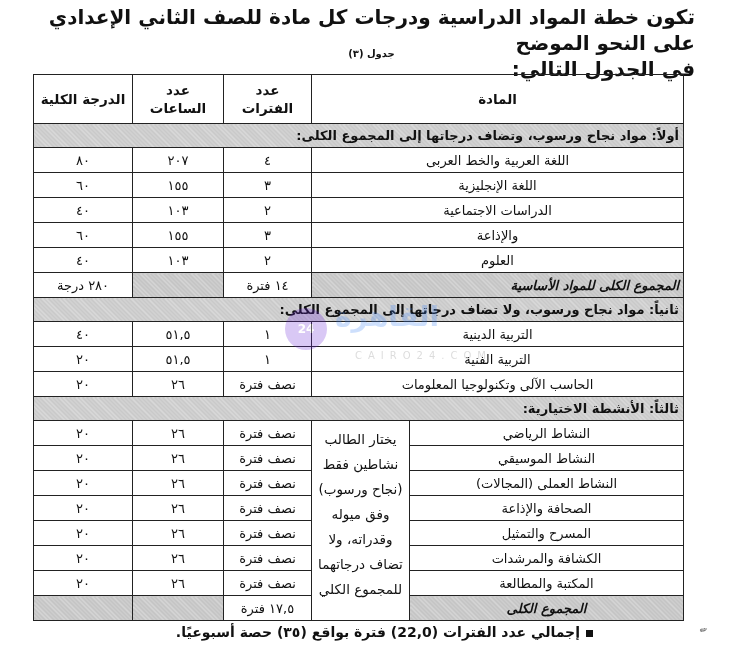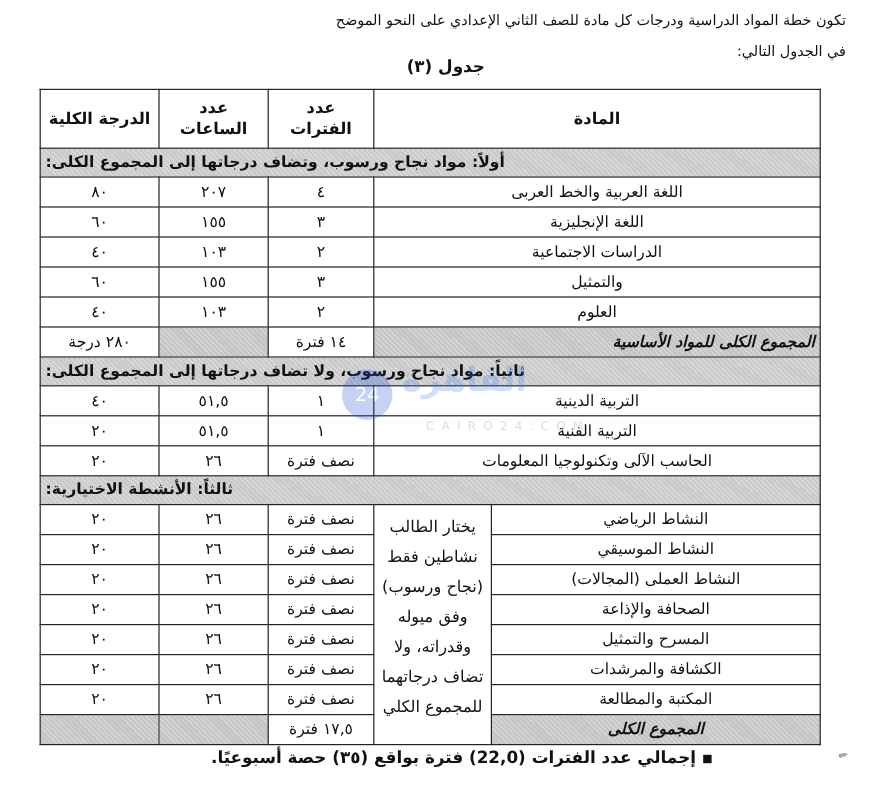--- a/index.html
+++ b/index.html
@@ -1,40 +1,40 @@
 <!DOCTYPE html>
 <html><head>
 <meta charset="utf-8">
 <style>
   html, body { margin:0; padding:0; background:#ffffff; }
   body { width:743px; height:657px; position:relative; overflow:hidden;
          font-family:"DejaVu Sans", sans-serif; color:#111; }
-  .intro { position:absolute; right:38px; top:4px; width:680px; direction:rtl; text-align:right;
-           font-weight:normal; font-size:12px; line-height:26px; }
+  .intro { position:absolute; right:48px; top:4px; width:680px; direction:rtl; text-align:right;
+           font-weight:bold; font-size:20px; line-height:26px; }
   .intro .l1 { display:block; text-align:right; }
   .intro .l2 { display:block; }
   .caption { position:absolute; left:0; width:743px; top:48px; text-align:center; direction:rtl;
-             font-weight:bold; font-size:14px; }
+             font-weight:bold; font-size:10px; }
   table.plan { position:absolute; left:33px; top:74px; width:650px; border-collapse:collapse;
                direction:rtl; table-layout:fixed; font-size:13px; }
   table.plan td, table.plan th { border:1px solid #222; padding:0 4px; text-align:center;
                vertical-align:middle; height:24px; font-weight:normal; overflow:hidden; white-space:nowrap; }
   table.plan th { height:48px; font-weight:bold; font-size:13.5px; line-height:18px; white-space:normal; }
   table.plan .band td { background:#c9c9c9;
      background-image:repeating-linear-gradient(45deg, rgba(255,255,255,0.35) 0 1px, transparent 1px 3px);
-     text-align:left; font-weight:bold; height:23px; }
+     text-align:right; font-weight:bold; height:23px; }
   table.plan td.shade { background:#c4c4c4;
      background-image:repeating-linear-gradient(45deg, rgba(255,255,255,0.35) 0 1px, transparent 1px 3px);font-style:italic; }
   table.plan td.bold { font-weight:bold; }
   table.plan td.note { white-space:normal; line-height:25px; font-size:13.5px; vertical-align:top; padding-top:6px;margin-top:11px; }
   .footnote { position:absolute; top:624px; right:150px; direction:rtl; font-weight:bold; font-size:14px; }
   .footnote .bullet { display:inline-block; width:7px; height:7px; background:#111; margin-left:6px; vertical-align:middle; }
   .watermark { position:absolute; left:285px; top:300px; width:230px; height:70px; opacity:0.25; pointer-events:none; }
-  .wm-circle { position:absolute; left:0; top:8px; width:42px; height:42px; border-radius:50%; background:#1d4ed8; color:#fff;
-               font-size:16px; font-weight:normal; text-align:center; line-height:42px; }
+  .wm-circle { position:absolute; left:0; top:8px; width:42px; height:42px; border-radius:50%; background:#6d28d9; color:#fff;
+               font-size:12px; font-weight:bold; text-align:center; line-height:42px; }
   .wm-text { position:absolute; left:50px; top:0; font-size:28px; font-weight:bold; color:#3b82f6; }
   .wm-sub { position:absolute; left:70px; top:50px; font-size:10px; letter-spacing:6px; color:#777; }
   .scribble { position:absolute; left:700px; top:625px; font-size:9px; color:#555; transform:rotate(-60deg); direction:rtl; }
 </style>
 </head>
 <body>
 
 <div class="intro">
   <span class="l1">تكون خطة المواد الدراسية ودرجات كل مادة للصف الثاني الإعدادي على النحو الموضح</span>
   <span class="l2">في الجدول التالي:</span>
@@ -73,21 +73,21 @@
     <td>١٥٥</td>
     <td>٦٠</td>
   </tr>
   <tr>
     <td colspan="2">الدراسات الاجتماعية</td>
     <td>٢</td>
     <td>١٠٣</td>
     <td>٤٠</td>
   </tr>
   <tr>
-    <td colspan="2">والتمثيل</td>
+    <td colspan="2">والإذاعة</td>
     <td>٣</td>
     <td>١٥٥</td>
     <td>٦٠</td>
   </tr>
   <tr>
     <td colspan="2">العلوم</td>
     <td>٢</td>
     <td>١٠٣</td>
     <td>٤٠</td>
   </tr>

